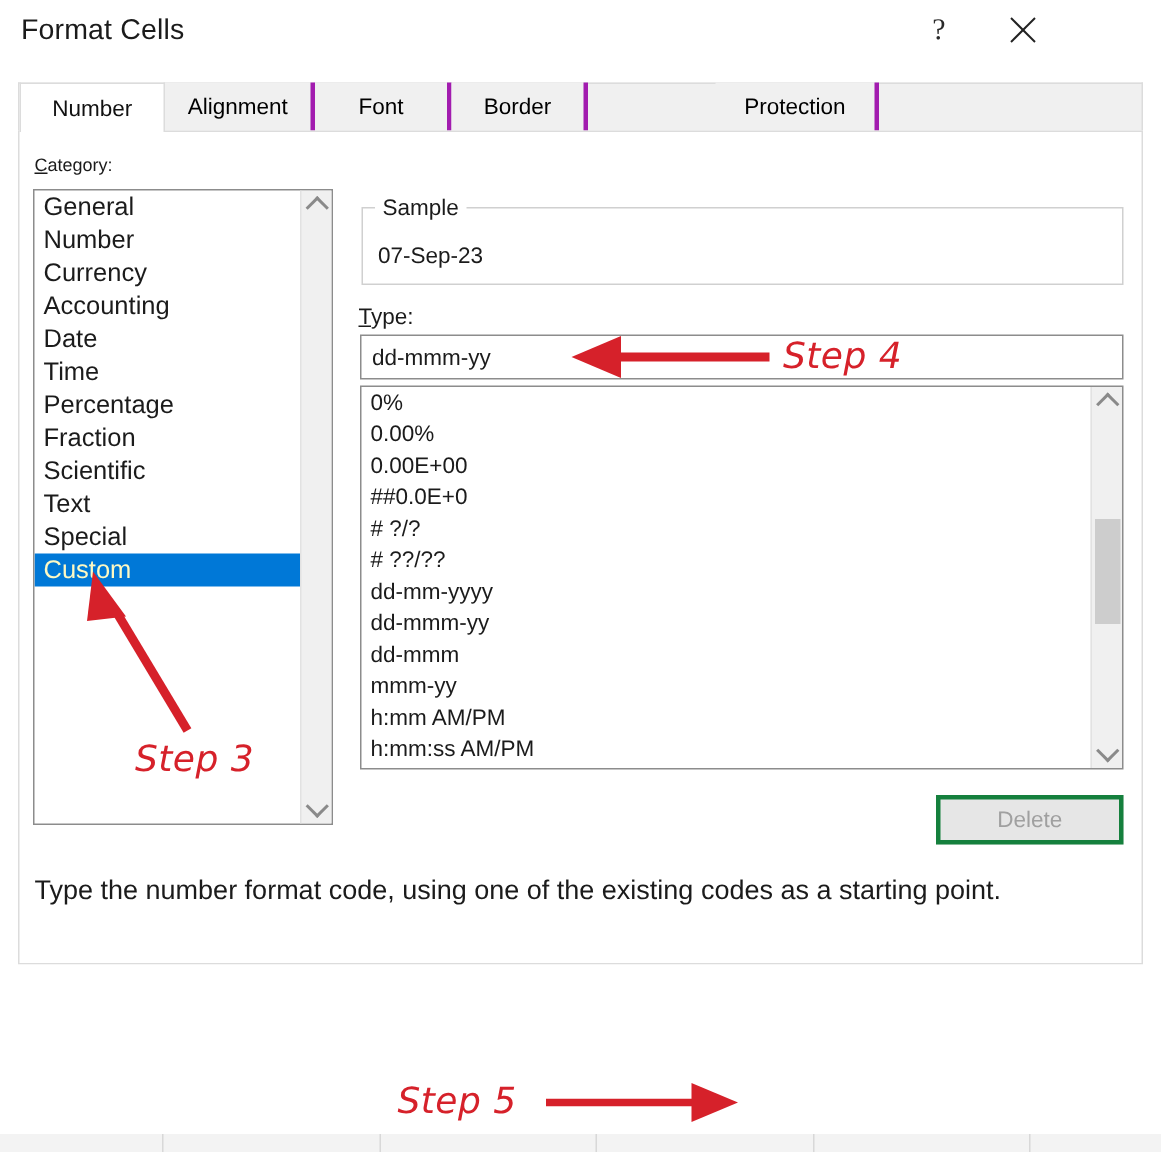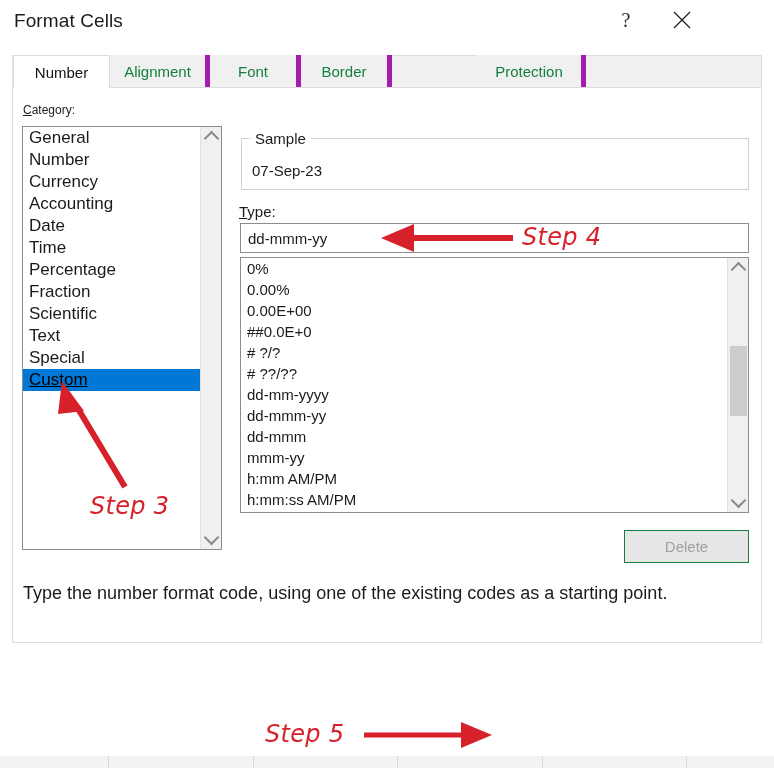--- a/index.html
+++ b/index.html
@@ -104,23 +104,23 @@
     box-sizing: border-box;
   }
   .tab {
     position: absolute;
     top: 0;
     height: 33px;
     display: flex;
     align-items: center;
     justify-content: center;
     font-size: 15px;
-    color: #15803d;
+    color: #000000;
     background: #f0f0f0;
-    border-right: 5px solid #a21caf;
+    border-right: 3px solid #a21caf;
     box-sizing: border-box;
     cursor: default;
     user-select: none;
     white-space: nowrap;
   }
   .tab.active {
     background: #ffffff;
     border-top: 1px solid #dcdcdc;
     border-left: 1px solid #dcdcdc;
     border-right: 1px solid #dcdcdc;
@@ -171,22 +171,21 @@
     line-height: 22px;
     padding-left: 6px;
     font-size: 17px;
     color: #1b1b1b;
     white-space: nowrap;
     cursor: default;
     user-select: none;
   }
   .cat-item.selected {
     background: #0078d7;
-    color: #000000;
-    text-decoration: underline;
+    color: #fef9c3;
   }
 
   
   .vscroll {
     position: absolute;
     right: 0;
     top: 0;
     width: 21px;
     background: #f0f0f0;
     border-left: 1px solid #e2e2e2;
@@ -310,21 +309,21 @@
     user-select: none;
     font-family: "Liberation Sans", sans-serif;
   }
   .btn-delete {
     position: absolute;
     left: 624px;
     top: 530px;
     width: 125px;
     height: 33px;
     background: #e6e6e6;
-    border: 1px solid #15803d;
+    border: 3px solid #15803d;
     color: #a0a0a0;
   }
 
   
   .help-text {
     position: absolute;
     left: 23px;
     top: 583px;
     font-size: 18px;
     color: #1b1b1b;

